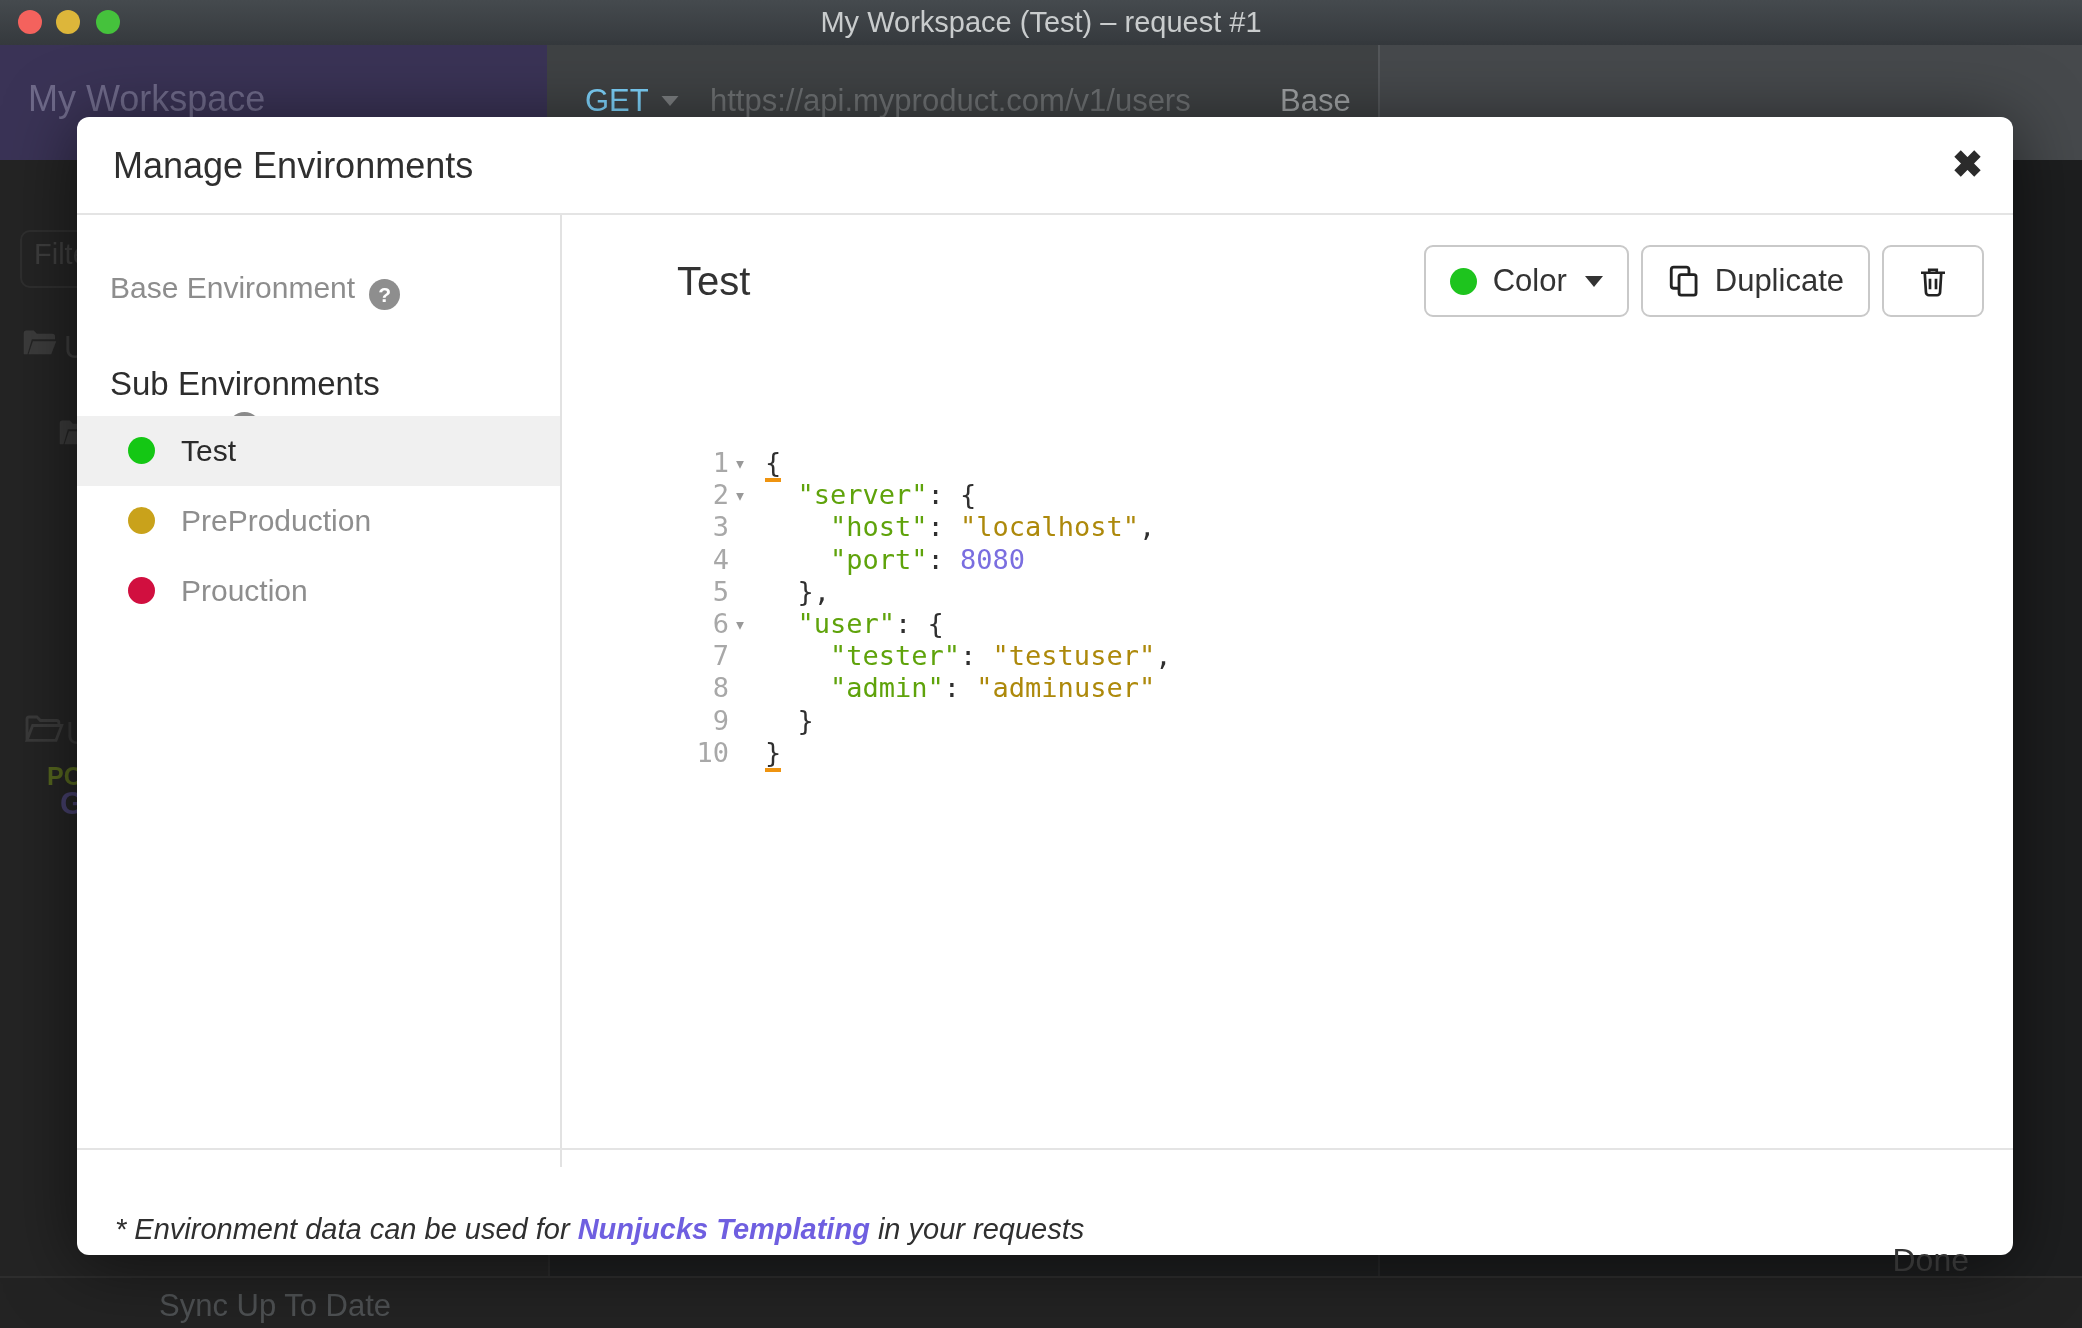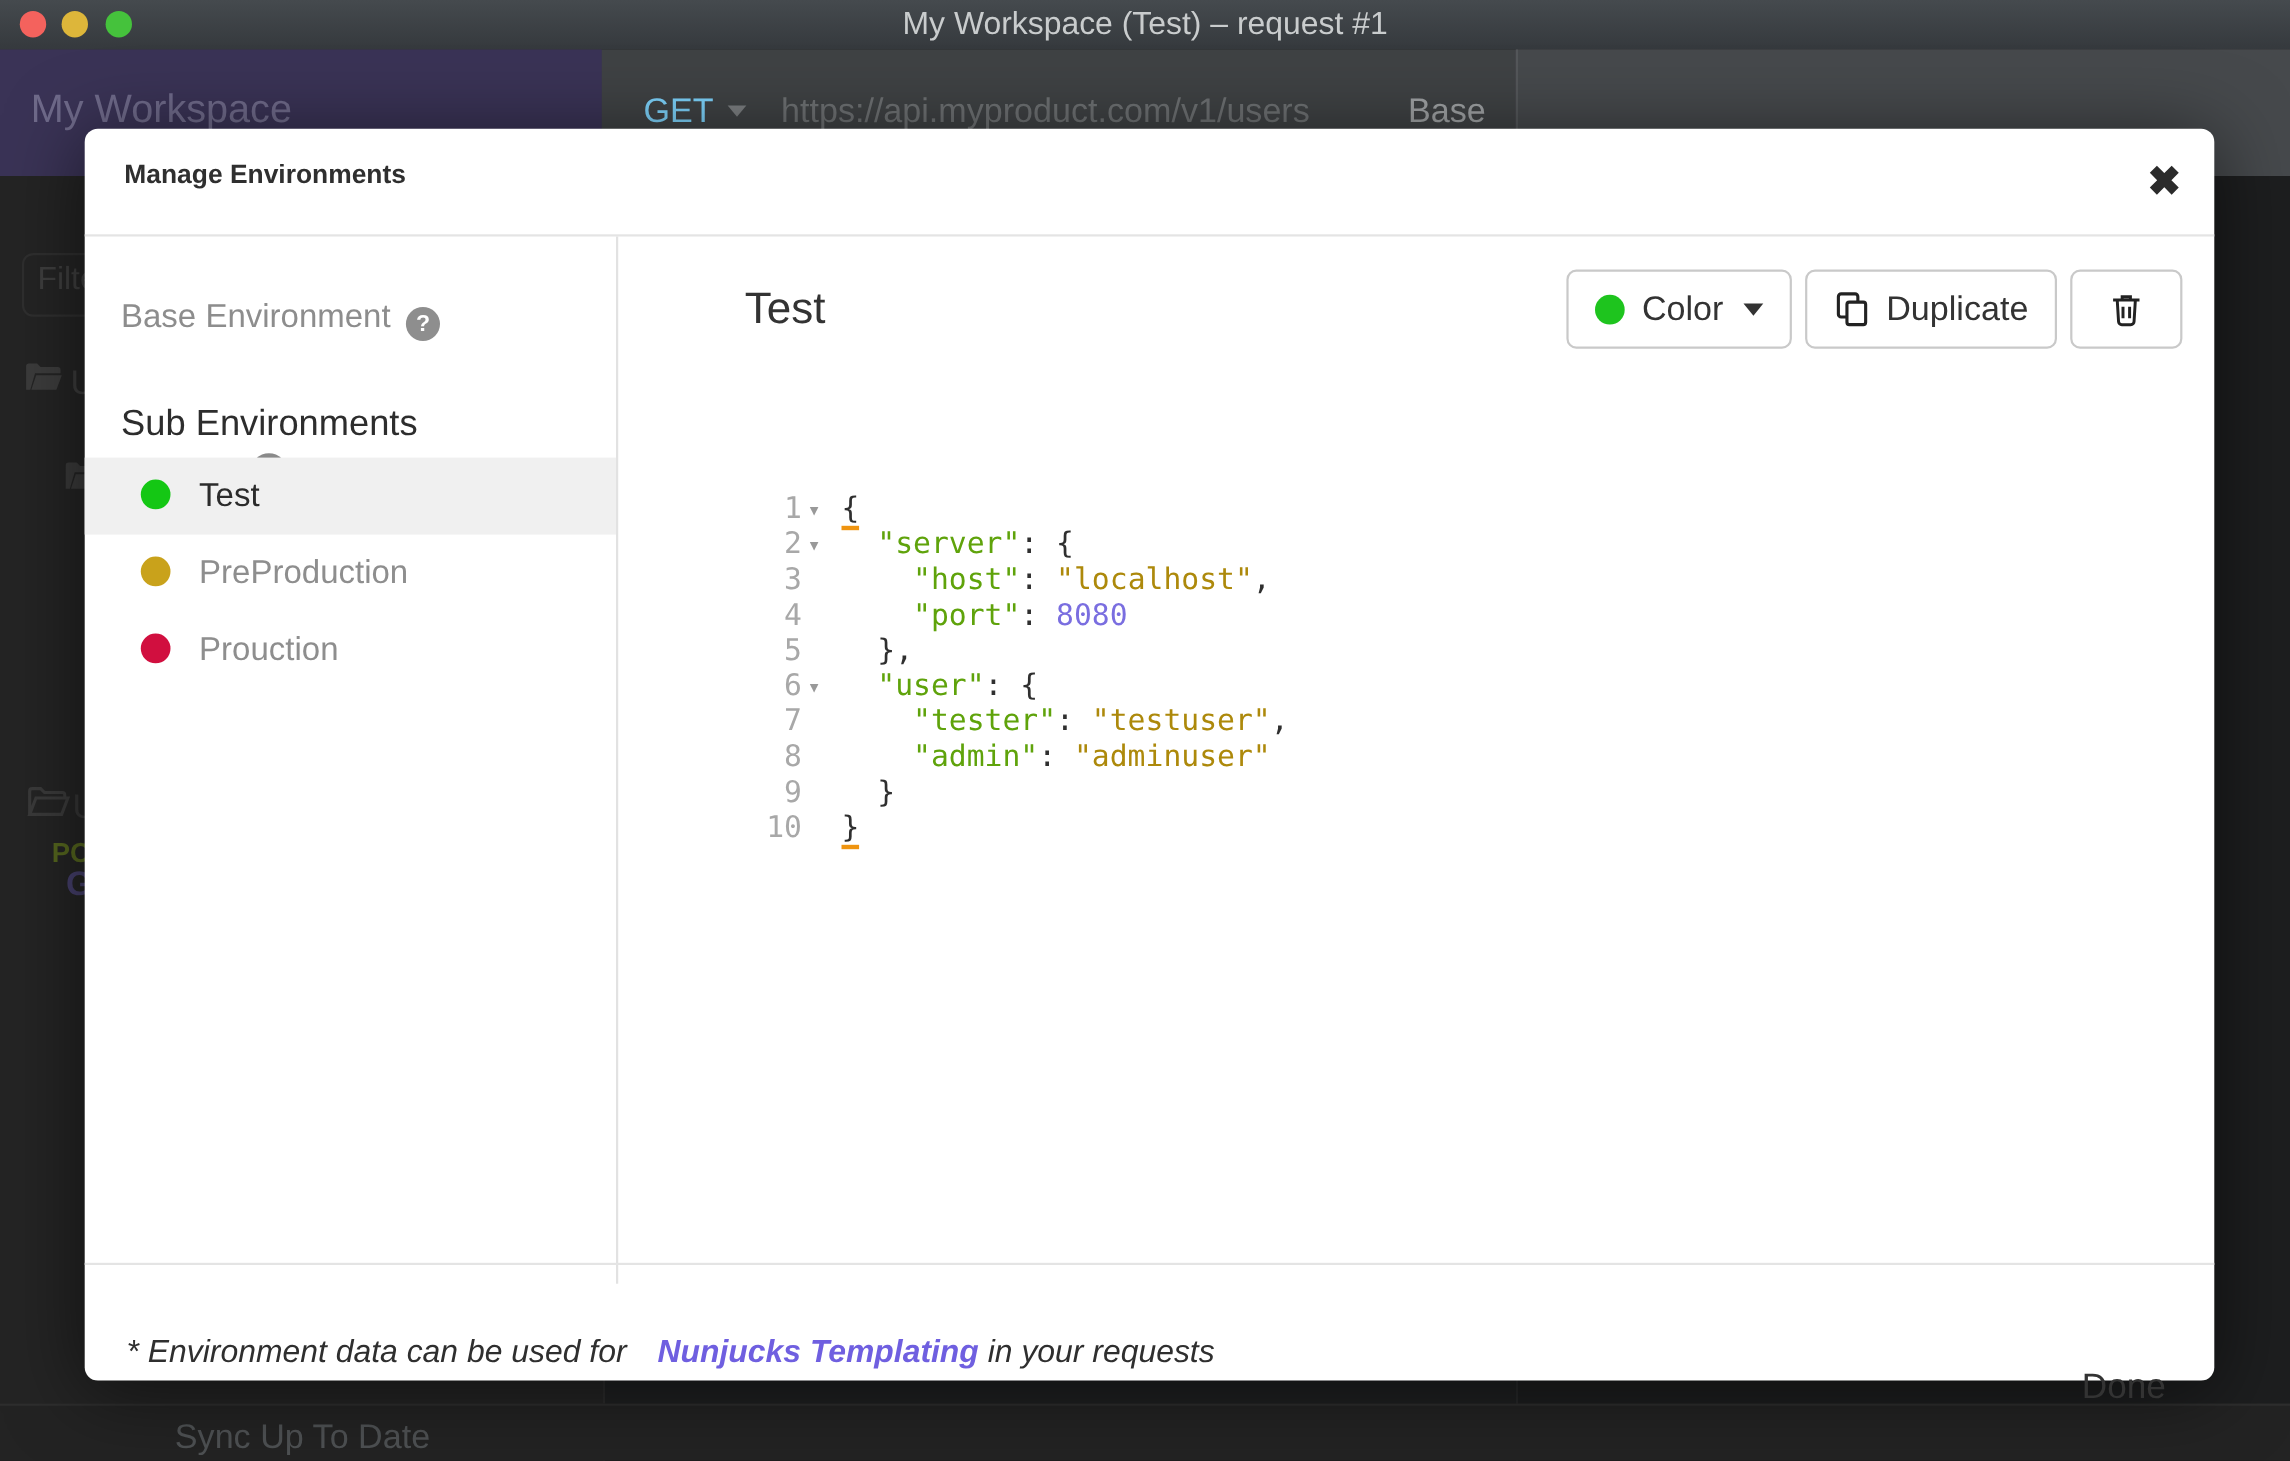--- a/index.html
+++ b/index.html
@@ -50,21 +50,21 @@
   .syncrow{position:absolute;left:0;top:1116px;width:2082px;height:52px;background:#232323;
            border-top:2px solid #2e2e2e;}
   .synctext{position:absolute;left:0;top:10px;width:550px;text-align:center;
             font-size:31px;color:#4e5153;}
 
   
   .modal{position:absolute;left:77px;top:117px;width:1936px;height:1138px;background:#fff;
          border-radius:12px;box-shadow:0 8px 70px rgba(0,0,0,0.55);}
   .modal-header{position:absolute;left:0;top:0;width:100%;height:98px;
                 border-bottom:2px solid #e4e4e4;}
-  .modal-title{position:absolute;left:36px;top:28px;margin:0;font-size:24px;font-weight:bold;
+  .modal-title{position:absolute;left:36px;top:28px;margin:0;font-size:36px;font-weight:normal;
                color:#2f2f2f;}
   .modal-close{position:absolute;right:30px;top:26px;font-size:37px;font-weight:bold;
                color:#2b2b2b;cursor:pointer;}
 
   
   .env-sidebar{position:absolute;left:0;top:98px;width:485px;height:952px;
                border-right:2px solid #e2e2e2;text-decoration:underline;}
   .base-env{position:absolute;left:33px;top:56px;font-size:30px;color:#8d8d8d;}
   .help-icon{display:inline-block;width:31px;height:31px;border-radius:50%;background:#8e8e8e;
              color:#fff;font-size:21px;font-weight:bold;text-align:center;line-height:31px;
@@ -107,21 +107,21 @@
   .tk-pu{color:#2f2f2f;}
   .tk-key{color:#5fa30b;}
   .tk-str{color:#ad890b;}
   .tk-num{color:#7a6ee0;}
   .ul{border-bottom:4px solid #ef9410;}
 
   
   .modal-footer{position:absolute;left:0;bottom:0;width:100%;height:107px;
                 border-top:2px solid #e4e4e4;}
   .footnote{position:absolute;left:38px;top:34px;font-size:29px;font-style:italic;color:#2f2f2f;}
-  .footnote .nlink{color:#6f5fe0;font-weight:bold;cursor:pointer;margin-left:20px;}
+  .footnote .nlink{color:#6f5fe0;font-weight:bold;cursor:pointer;}
   .done{position:absolute;right:38px;top:43px;font-size:32px;color:#333;background:none;
         border:none;font-family:"Liberation Sans",sans-serif;cursor:pointer;margin-top:48px;}
 </style>
 </head>
 <body>
 
 <div class="stage">
 
   <div class="titlebar">
     <span class="tl red"></span>

